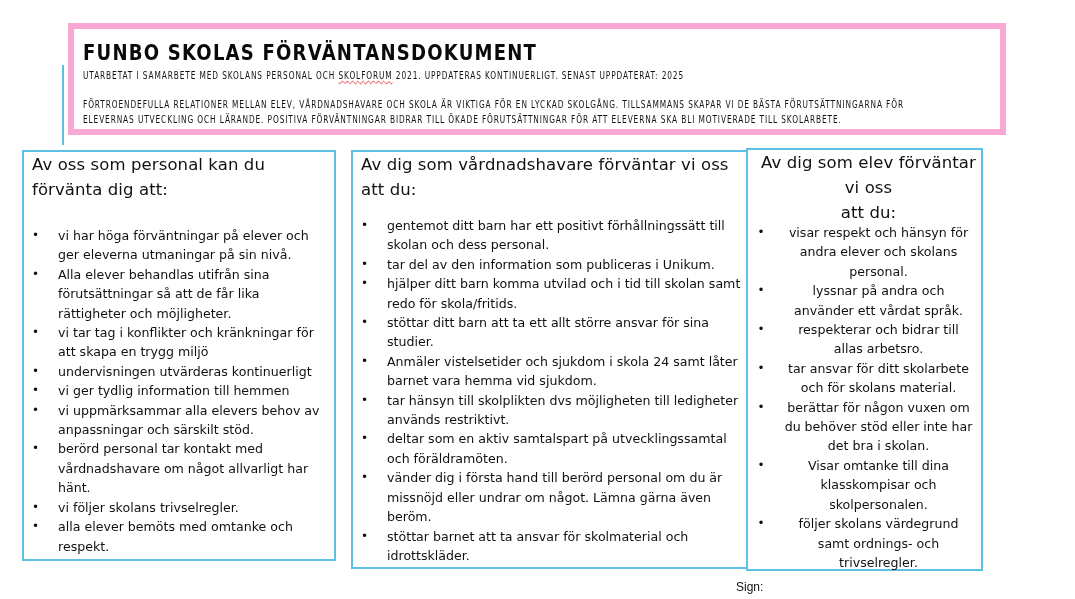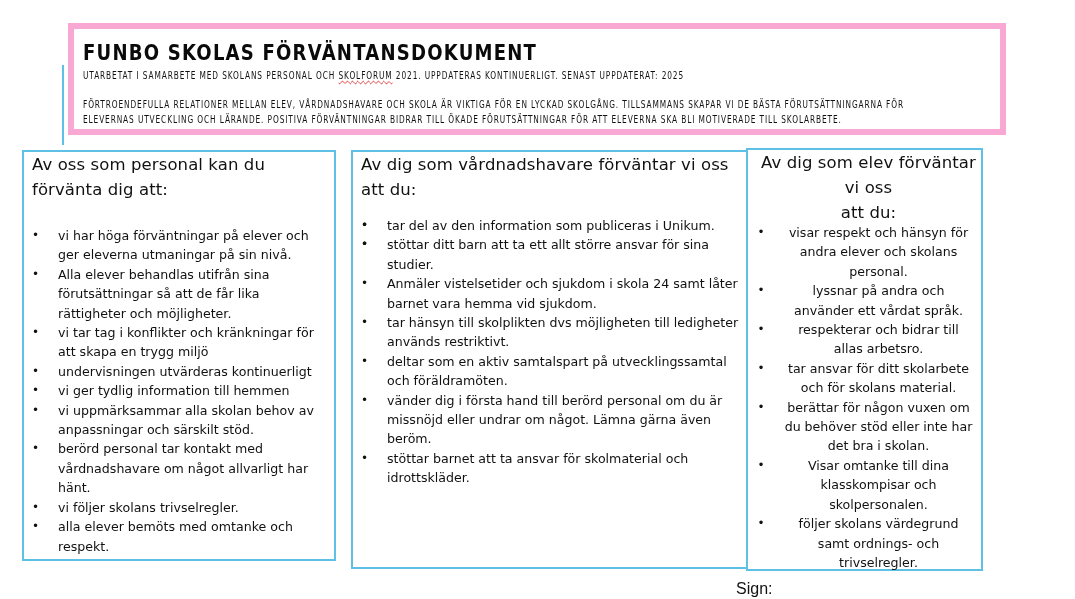--- a/index.html
+++ b/index.html
@@ -47,21 +47,21 @@
     .card-3 .card-list { top: 73px; right: 6px; }
     .card-list li {
       position: relative; padding-left: 26px; font-family: "DejaVu Sans", sans-serif;
       font-size: 12.6px; line-height: 19.4px; color: #111;
     }
     .card-list li .bullet {
       position: absolute; left: 0; top: 0; width: 10px; font-size: 12px;
     }
     .sign-label {
       position: absolute; left: 736px; top: 580px; font-family: "Liberation Sans", sans-serif;
-      font-size: 16px; color: #111;
+      font-size: 12px; color: #111;
     }
   </style>
 </head>
 <body>
 
 <div class="header-box">
   <div class="header-title">FUNBO SKOLAS FÖRVÄNTANSDOKUMENT</div>
   <div class="header-sub"><span>UTARBETAT I SAMARBETE MED SKOLANS PERSONAL OCH </span><span class="squiggle">SKOLFORUM</span><span> 2021. UPPDATERAS KONTINUERLIGT. SENAST UPPDATERAT: 2025</span></div>
   <div class="header-intro">
     <div>FÖRTROENDEFULLA RELATIONER MELLAN ELEV, VÅRDNADSHAVARE OCH SKOLA ÄR VIKTIGA FÖR EN LYCKAD SKOLGÅNG. TILLSAMMANS SKAPAR VI DE BÄSTA FÖRUTSÄTTNINGARNA FÖR</div>
@@ -75,36 +75,36 @@
   <div class="card-heading">
     <div>Av oss som personal kan du</div>
     <div>förvänta dig att:</div>
   </div>
   <ul class="card-list">
     <li><span class="bullet">•</span><span>vi har höga förväntningar på elever och ger eleverna utmaningar på sin nivå.</span></li>
     <li><span class="bullet">•</span><span>Alla elever behandlas utifrån sina förutsättningar så att de får lika rättigheter och möjligheter.</span></li>
     <li><span class="bullet">•</span><span>vi tar tag i konflikter och kränkningar för att skapa en trygg miljö</span></li>
     <li><span class="bullet">•</span><span>undervisningen utvärderas kontinuerligt</span></li>
     <li><span class="bullet">•</span><span>vi ger tydlig information till hemmen</span></li>
-    <li><span class="bullet">•</span><span>vi uppmärksammar alla skolan behov av anpassningar och särskilt stöd.</span></li>
+    <li><span class="bullet">•</span><span>vi uppmärksammar alla elevers behov av anpassningar och särskilt stöd.</span></li>
     <li><span class="bullet">•</span><span>berörd personal tar kontakt med vårdnadshavare om något allvarligt har hänt.</span></li>
     <li><span class="bullet">•</span><span>vi följer skolans trivselregler.</span></li>
     <li><span class="bullet">•</span><span>alla elever bemöts med omtanke och respekt.</span></li>
   </ul>
 </div>
 
 <div class="card card-2">
   <div class="card-heading">
     <div>Av dig som vårdnadshavare förväntar vi oss</div>
     <div>att du:</div>
   </div>
   <ul class="card-list">
-    <li><span class="bullet">•</span></li>
+    <li><span class="bullet">•</span><span>gentemot ditt barn har ett positivt förhållningssätt till skolan och dess personal.</span></li>
     <li><span class="bullet">•</span><span>tar del av den information som publiceras i Unikum.</span></li>
-    <li><span class="bullet">•</span></li>
+    <li><span class="bullet">•</span><span>hjälper ditt barn komma utvilad och i tid till skolan samt redo för skola/fritids.</span></li>
     <li><span class="bullet">•</span><span>stöttar ditt barn att ta ett allt större ansvar för sina studier.</span></li>
     <li><span class="bullet">•</span><span>Anmäler vistelsetider och sjukdom i skola 24 samt låter barnet vara hemma vid sjukdom.</span></li>
     <li><span class="bullet">•</span><span>tar hänsyn till skolplikten dvs möjligheten till ledigheter används restriktivt.</span></li>
     <li><span class="bullet">•</span><span>deltar som en aktiv samtalspart på utvecklingssamtal och föräldramöten.</span></li>
     <li><span class="bullet">•</span><span>vänder dig i första hand till berörd personal om du är missnöjd eller undrar om något. Lämna gärna även beröm.</span></li>
     <li><span class="bullet">•</span><span>stöttar barnet att ta ansvar för skolmaterial och idrottskläder.</span></li>
   </ul>
 </div>
 
 <div class="card card-3">

